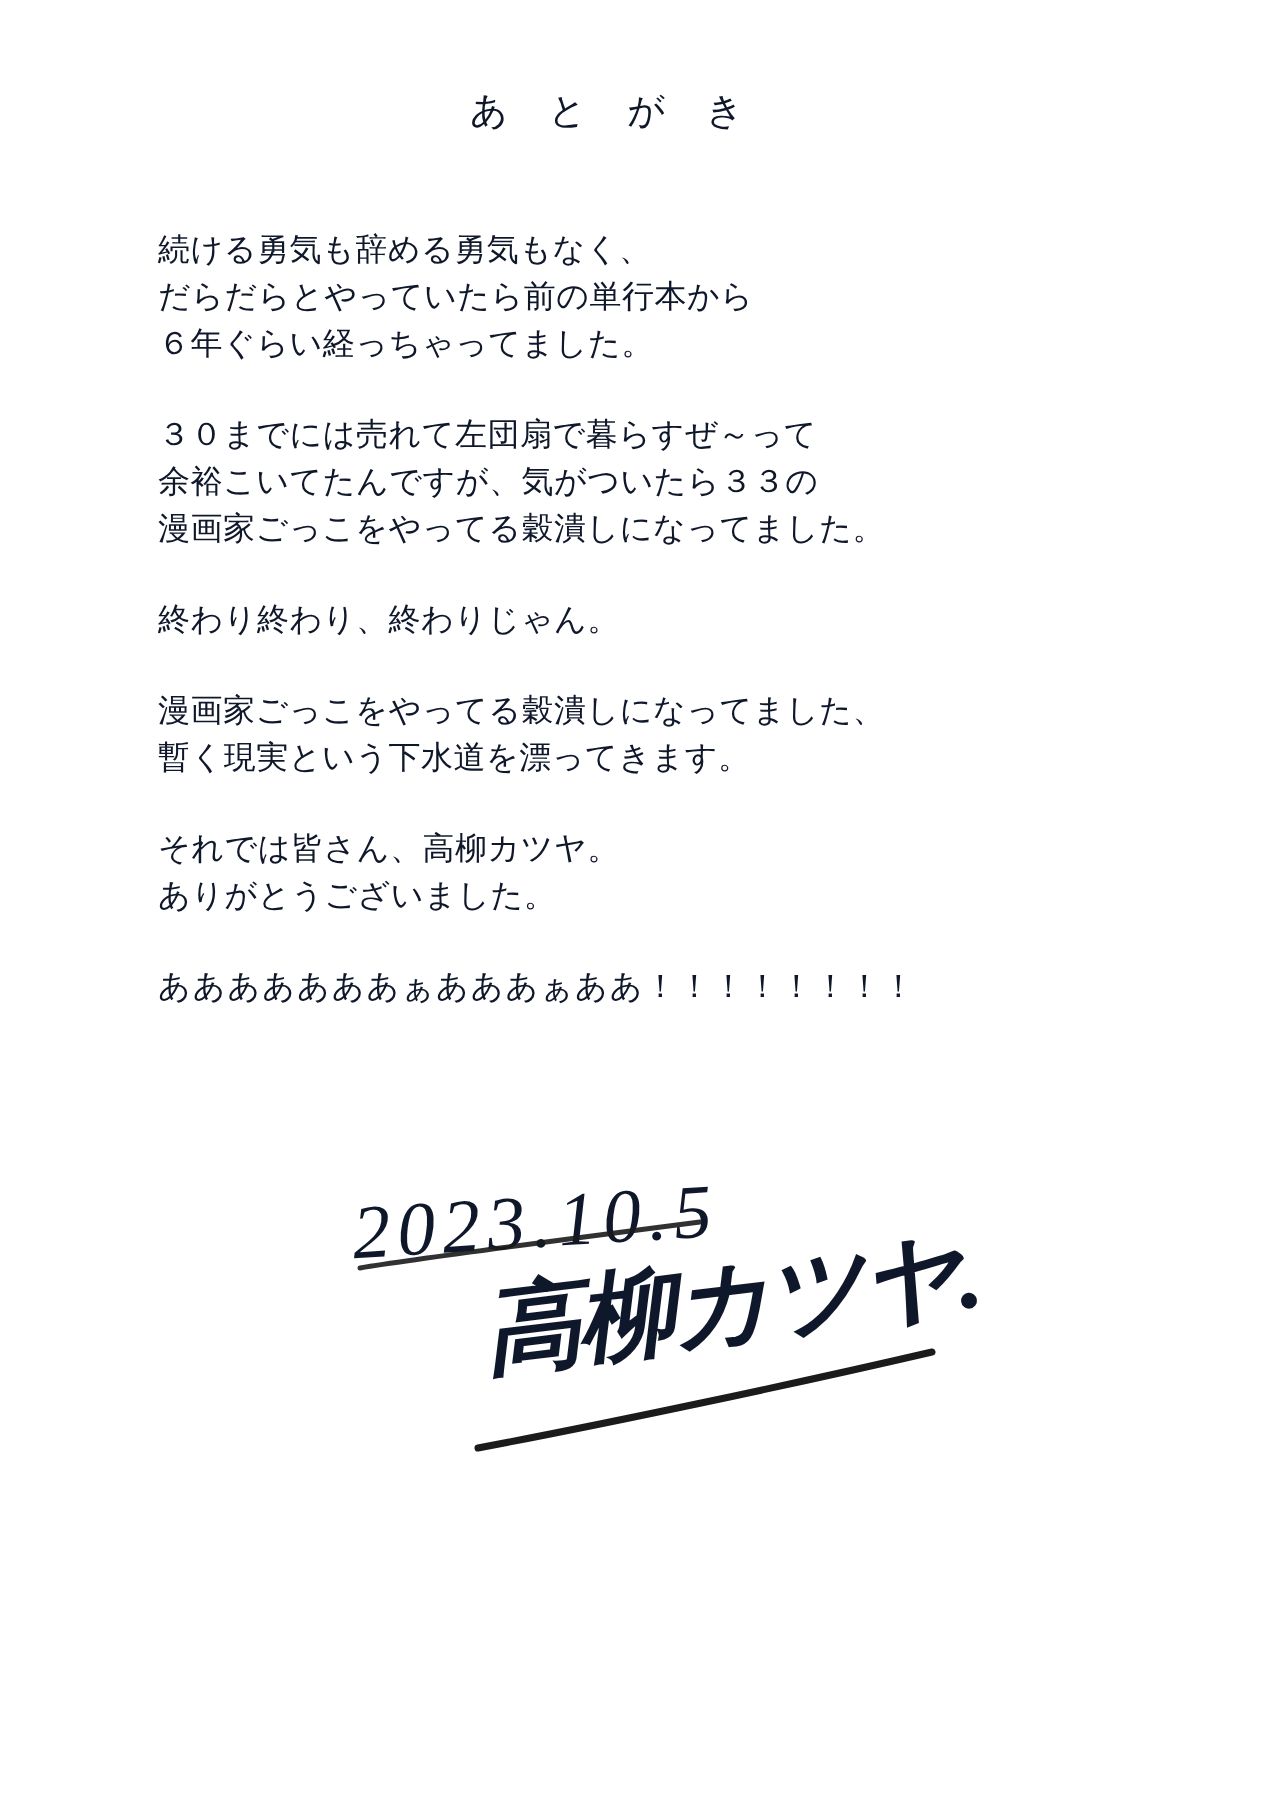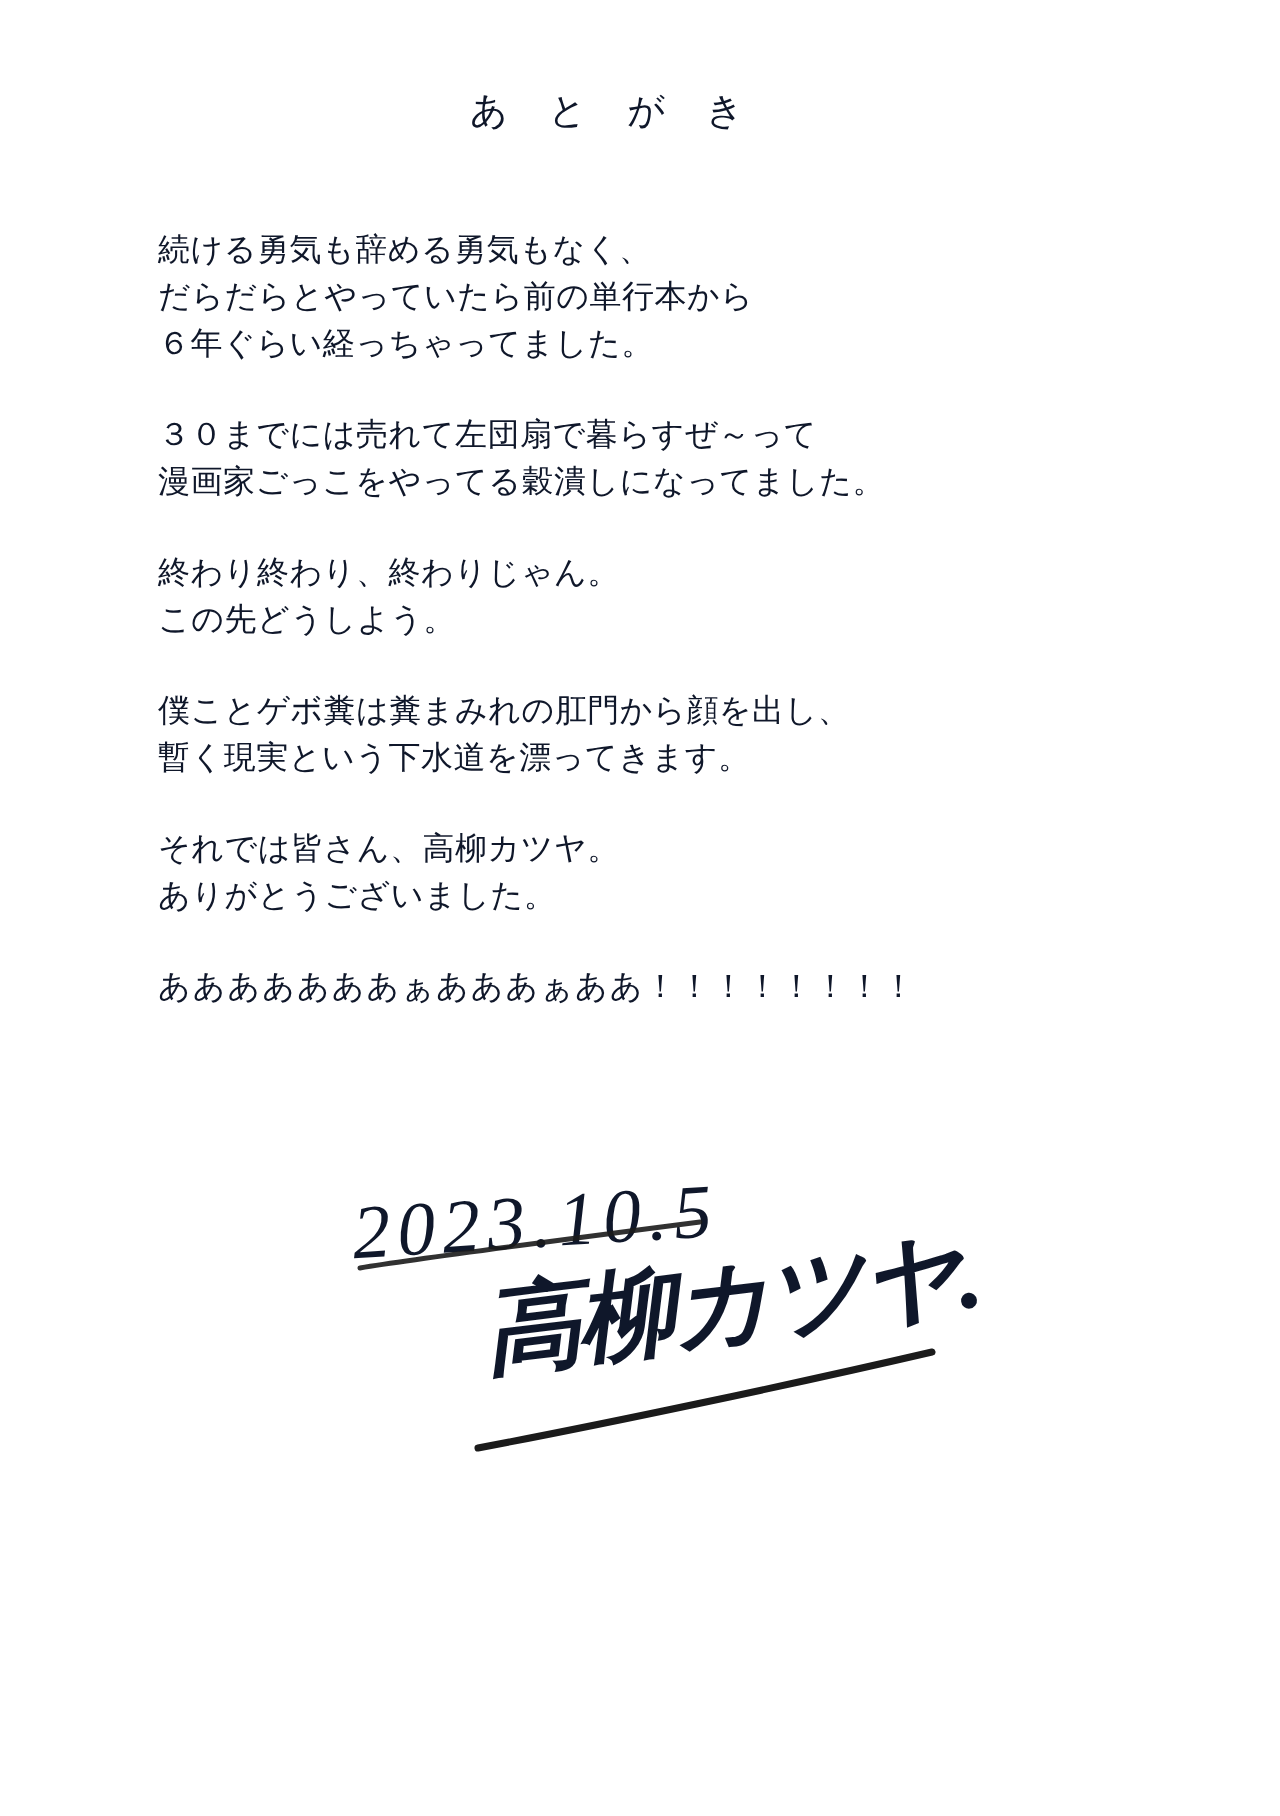--- a/index.html
+++ b/index.html
@@ -84,30 +84,30 @@
   <div class="body-text">
 
     <div class="para">
       <div class="line">続ける勇気も辞める勇気もなく、</div>
       <div class="line">だらだらとやっていたら前の単行本から</div>
       <div class="line">６年ぐらい経っちゃってました。</div>
     </div>
 
     <div class="para">
       <div class="line">３０までには売れて左団扇で暮らすぜ～って</div>
+      <div class="line">余裕こいてたんですが、気がついたら３３の</div>
       <div class="line">漫画家ごっこをやってる穀潰しになってました。</div>
     </div>
 
     <div class="para">
       <div class="line">終わり終わり、終わりじゃん。</div>
-      <div class="line">この先どうしよう。</div>
     </div>
 
     <div class="para">
-      <div class="line">僕ことゲボ糞は糞まみれの肛門から顔を出し、</div>
+      <div class="line">漫画家ごっこをやってる穀潰しになってました、</div>
       <div class="line">暫く現実という下水道を漂ってきます。</div>
     </div>
 
     <div class="para">
       <div class="line">それでは皆さん、高柳カツヤ。</div>
       <div class="line">ありがとうございました。</div>
     </div>
 
     <div class="para">
       <div class="line scream">あああああああぁあああぁああ！！！！！！！！</div>

